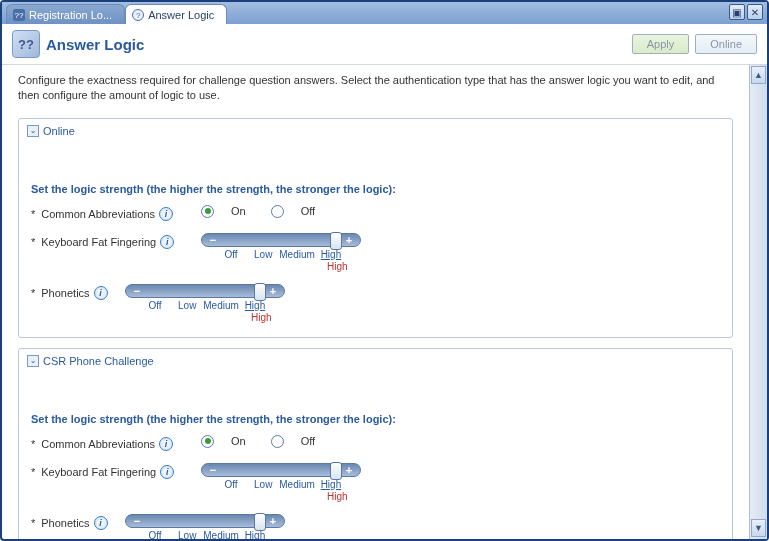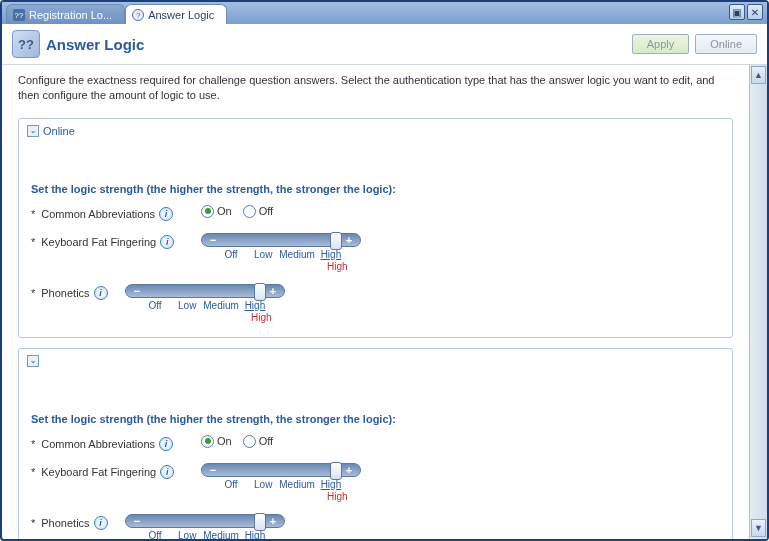--- a/index.html
+++ b/index.html
@@ -28,21 +28,21 @@
 .panel { border: 1px solid #b8c8dc; border-radius: 3px; margin-bottom: 10px; padding-bottom: 8px; background: #fff; }
 .panel-head { display: flex; align-items: center; gap: 4px; padding: 6px 8px; cursor: pointer; }
 .collapse-icon { width: 12px; height: 12px; border: 1px solid #7a98c4; background: #e8f0fa; display: inline-flex; align-items: center; justify-content: center; font-size: 8px; color: #3a5a8a; }
 .panel-title { color: #2a5aa0; font-weight: normal; font-size: 11px; }
 .panel-body { padding: 4px 12px 2px; margin-top: 36px; }
 .strength-label { color: #2a5aa0; font-weight: bold; margin-bottom: 10px; display: block; }
 .row { display: flex; align-items: flex-start; margin-bottom: 12px; }
 .rlabel { display: flex; align-items: center; gap: 4px; width: 170px; color: #333; padding-top: 2px; }
 .req { color: #333; margin-right: 2px; }
 .info-icon { width: 14px; height: 14px; border: 1px solid #3a7ac0; border-radius: 50%; background: radial-gradient(#fff, #c8e0f8); color: #2a5aa0; display: inline-flex; align-items: center; justify-content: center; font-size: 9px; font-weight: bold; font-style: italic; cursor: pointer; }
-.radios { display: flex; align-items: center; gap: 3px; }
+.radios { display: flex; align-items: center; gap: 17px; }
 .radio { width: 13px; height: 13px; border: 1px solid #5a7aa8; border-radius: 50%; background: #fff; display: inline-flex; align-items: center; justify-content: center; cursor: pointer; }
 .radio.on::after { content: ""; width: 6px; height: 6px; background: #3a9a3a; border-radius: 50%; }
 .radio-label { margin-right: 8px; color: #333; }
 .slider-wrap { display: flex; flex-direction: column; align-items: flex-start; }
 .slider-bar { width: 160px; height: 14px; background: linear-gradient(#6a88b0, #a8bcda); border: 1px solid #5a78a0; border-radius: 8px; position: relative; }
 .slider-minus, .slider-plus { position: absolute; top: 0; width: 18px; height: 12px; display: flex; align-items: center; justify-content: center; color: #fff; font-weight: bold; font-size: 11px; cursor: pointer; }
 .slider-minus { left: 2px; }
 .slider-plus { right: 2px; }
 .slider-thumb { position: absolute; top: -2px; width: 12px; height: 18px; background: linear-gradient(#fff, #d8e4f0); border: 1px solid #5a78a0; border-radius: 3px; cursor: pointer; left: 128px; }
 .slider-ticks { display: flex; width: 160px; justify-content: space-between; padding: 0 14px; margin-top: 2px; }
@@ -146,20 +146,21 @@
               </div>
               <div class="slider-val">High</div>
             </div>
           </div>
         </div>
       </div>
 
       <div class="panel">
         <div class="panel-head">
           <span class="collapse-icon">⌄</span>
+          <span class="panel-title">CSR Phone Challenge</span>
         </div>
         <div class="panel-body">
           <span class="strength-label">Set the logic strength (the higher the strength, the stronger the logic):</span>
 
           <div class="row">
             <div class="rlabel">
               <span class="req">*</span>
               <span>Common Abbreviations</span>
               <span class="info-icon">i</span>
             </div>

